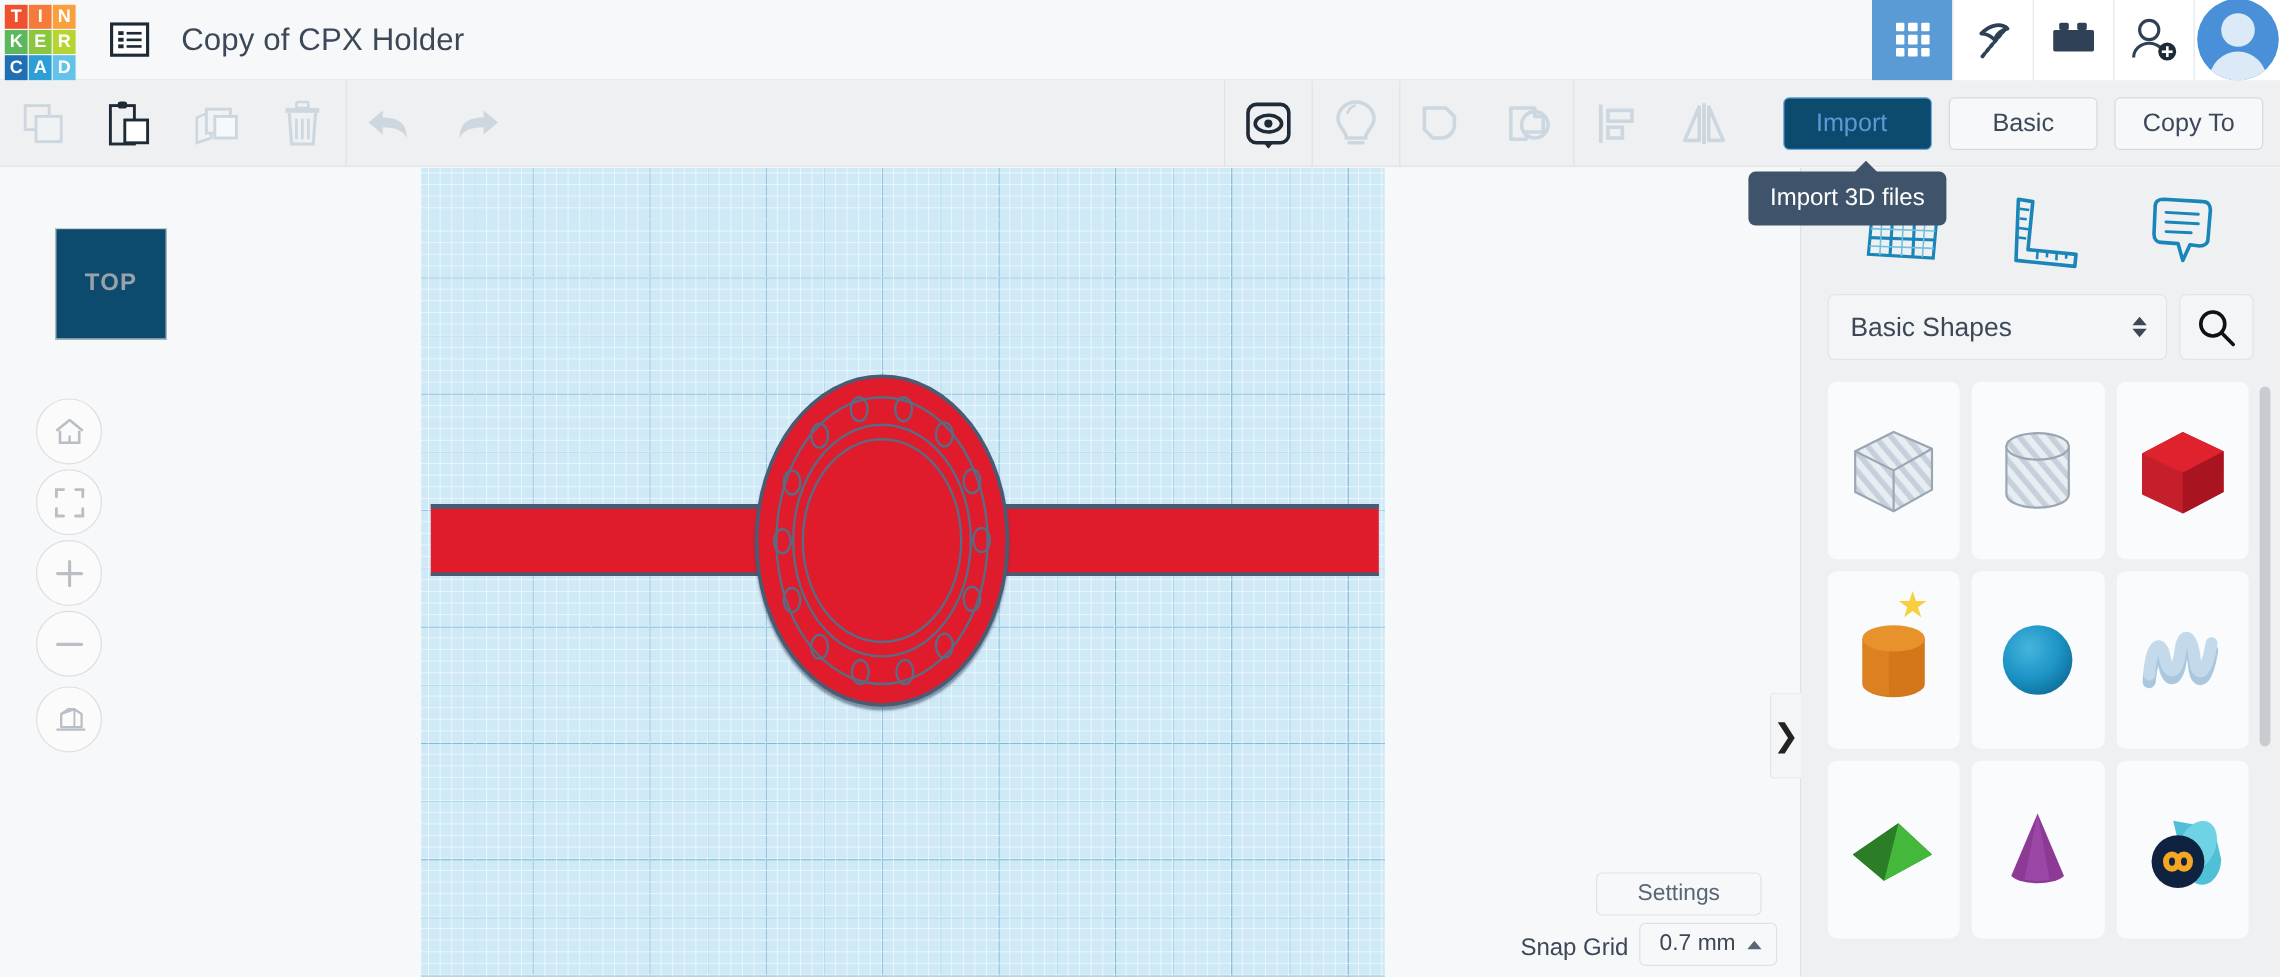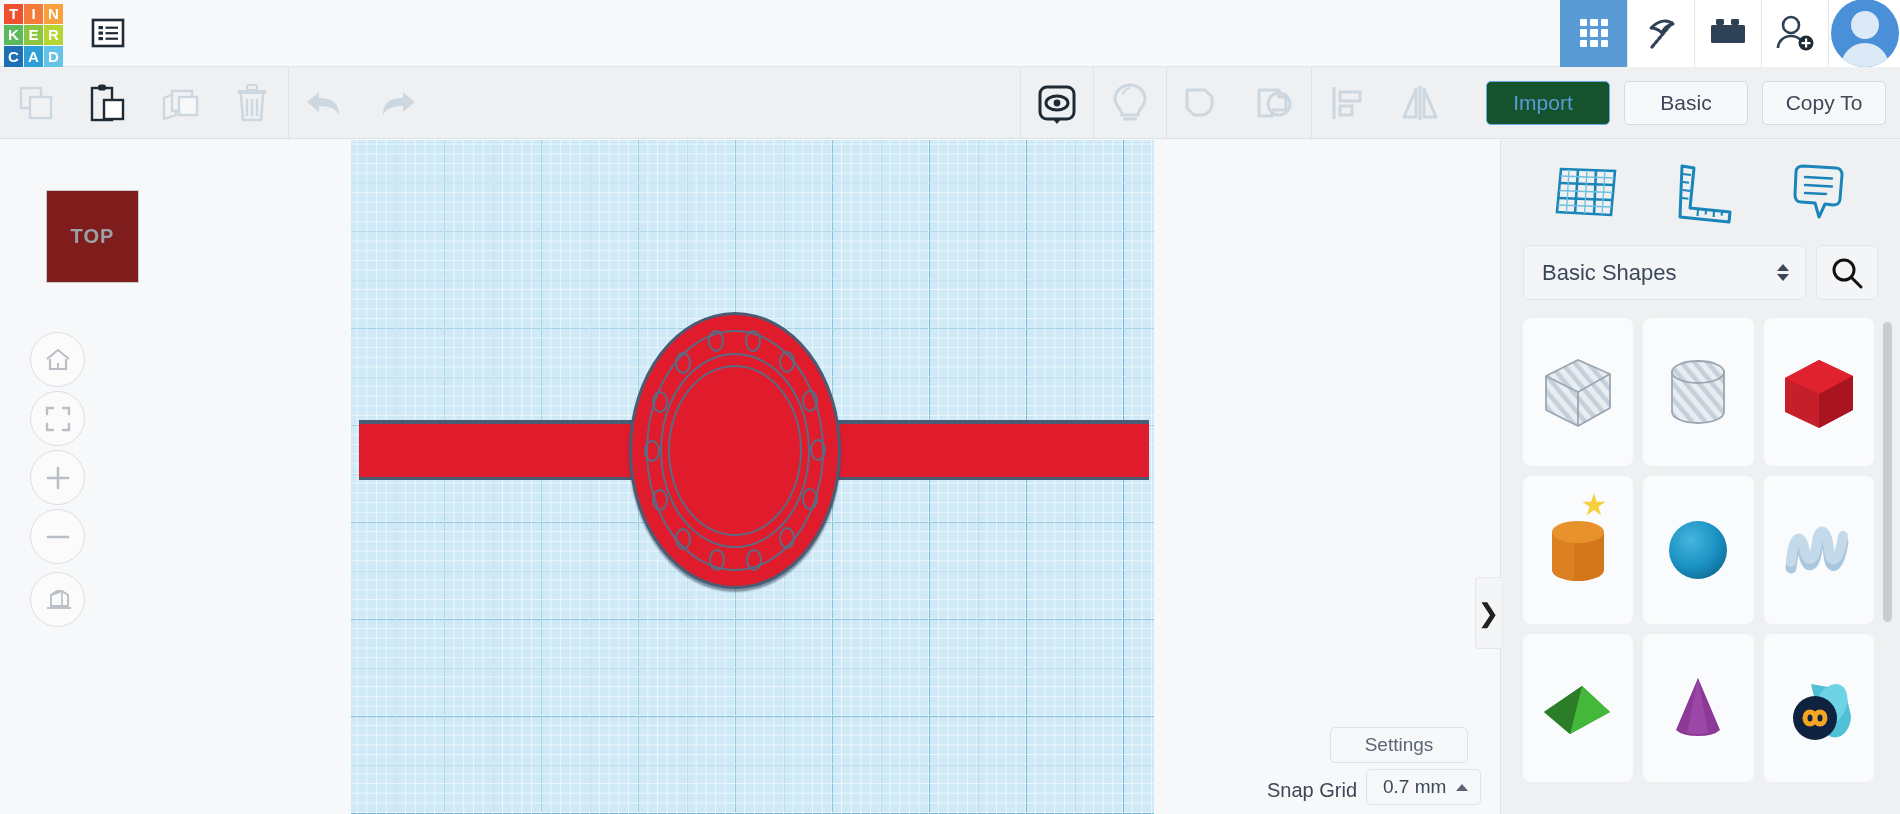--- a/index.html
+++ b/index.html
@@ -86,41 +86,41 @@
   .tb-sep { width: 1px; height: 72px; background: #dfe2e5; }
   .tb-flex { flex: 1 1 auto; }
   .tb-text-btn {
     height: 44px; min-width: 124px; padding: 0 22px;
     border: 1px solid #d7dadd; border-radius: 5px; background: #f7f8f9;
     color: #3c4858; font-size: 21px; font-family: "Liberation Sans", sans-serif;
     display: flex; align-items: center; justify-content: center;
     cursor: pointer; margin-right: 14px;
   }
   .tb-text-btn.primary {
-    border-color: #6aa9e0; color: #5b9bd5; background: #14532d; padding-left: 12px;
+    border-color: #6aa9e0; color: #5b9bd5; background: #0c4a6e; padding-left: 12px;
   }
 
   
   .tooltip {
     position: absolute; left: 1457px; top: 143px;
     background: #3f546b; color: #fff;
     font-size: 20px; padding: 11px 18px; border-radius: 6px;
     white-space: nowrap; z-index: 60; font-family: "Liberation Sans", sans-serif;
   }
   .tooltip::before {
     content: ""; position: absolute; top: -9px; left: 88px;
     border-left: 10px solid transparent; border-right: 10px solid transparent;
     border-bottom: 10px solid #3f546b;
   }
 
   
   .viewcube {
     position: absolute; left: 46px; top: 190px;
     width: 93px; height: 93px;
-    border: 1px solid #c9cdd1; background: #7f1d1d;
+    border: 1px solid #c9cdd1; background: #0c4a6e;
     display: flex; align-items: center; justify-content: center;
     color: #9aa2a9; font-size: 20px; font-weight: bold; letter-spacing: 1px;
     cursor: pointer;
   }
   .navbtn {
     position: absolute; left: 30px;
     width: 55px; height: 55px; border-radius: 50%;
     border: 1px solid #dcdfe2; background: #fbfbfc;
     display: flex; align-items: center; justify-content: center;
     cursor: pointer;
@@ -277,20 +277,21 @@
     <svg class="doc-icon" viewBox="0 0 34 30">
       <rect x="2" y="2" width="30" height="26" fill="#fff" stroke="#1e2a36" stroke-width="2.6"></rect>
       <rect x="7.5" y="8" width="4.5" height="3.2" fill="#1e2a36"></rect>
       <rect x="7.5" y="13.5" width="4.5" height="3.2" fill="#1e2a36"></rect>
       <rect x="7.5" y="19" width="4.5" height="3.2" fill="#1e2a36"></rect>
       <rect x="14.5" y="8.6" width="12.5" height="2.2" fill="#1e2a36"></rect>
       <rect x="14.5" y="14.1" width="12.5" height="2.2" fill="#1e2a36"></rect>
       <rect x="14.5" y="19.6" width="12.5" height="2.2" fill="#1e2a36"></rect>
     </svg>
 
+    <div class="doc-title">Copy of CPX Holder</div>
 
     <div class="header-spacer"></div>
 
     <div class="hdr-btns">
       <div class="hdr-btn active">
         <div class="grid9">
           <i></i>
             <i></i>
             <i></i>
             <i></i>
@@ -430,20 +431,21 @@
         </svg>
       </div>
     </div>
 
     <div style="width:30px"></div>
     <div class="tb-text-btn primary">Import</div>
     <div class="tb-text-btn">Basic</div>
     <div class="tb-text-btn">Copy To</div>
   </div>
 
+  <div class="tooltip">Import 3D files</div>
 
   <div class="viewcube">TOP</div>
 
   <div class="navbtn" style="top:332px">
     <svg width="28" height="26" viewBox="0 0 28 26">
       <path d="M3 12 L14 3 L25 12" fill="none" stroke="#b9bfc5" stroke-width="2.2" stroke-linejoin="round"></path>
       <path d="M6 12 L6 22 L22 22 L22 12" fill="none" stroke="#b9bfc5" stroke-width="2.2"></path>
       <line x1="14" y1="22" x2="14" y2="16" stroke="#b9bfc5" stroke-width="2"></line>
     </svg>
   </div>

